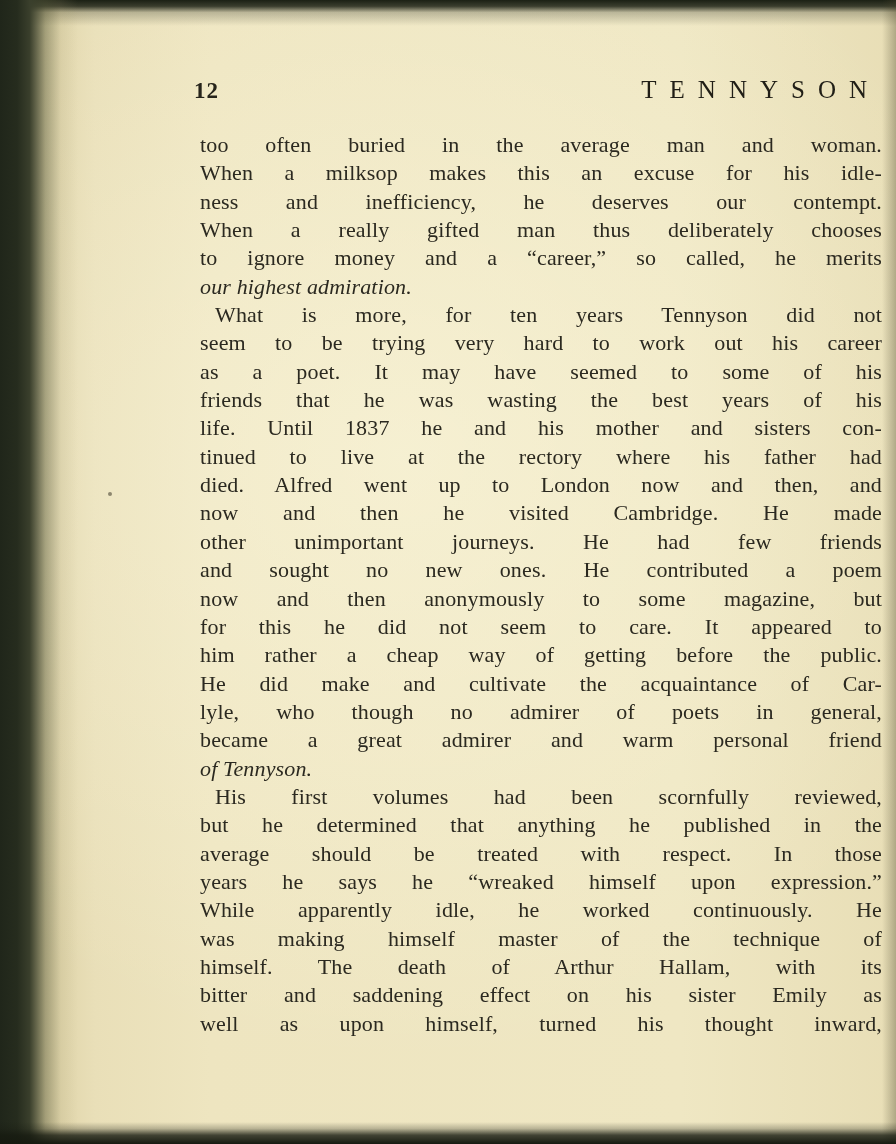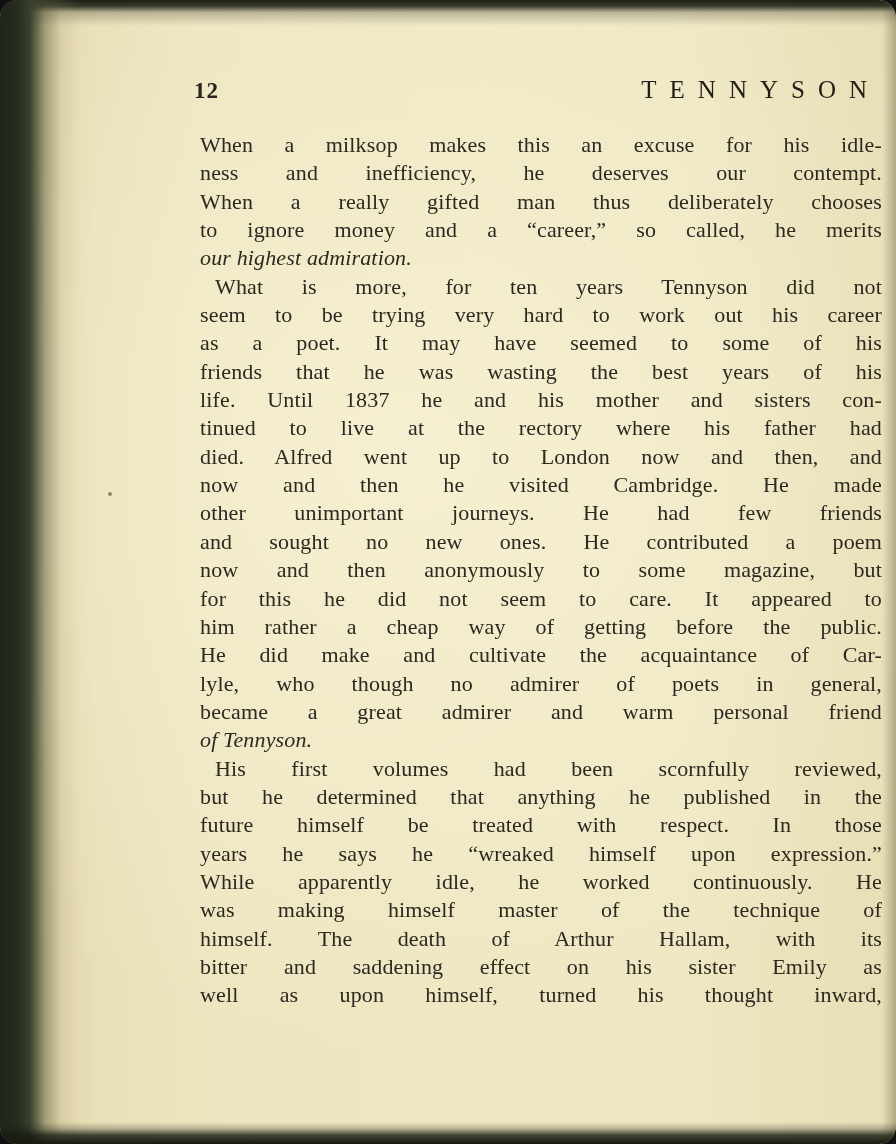--- a/index.html
+++ b/index.html
@@ -5,21 +5,20 @@
   html, body { margin: 0; padding: 0; background: #111; }
   .scan {
     position: relative;
     width: 896px;
     height: 1144px;
     overflow: hidden;
     background:
       radial-gradient(115% 85% at 45% 40%, rgba(255,252,230,0.45), rgba(255,252,230,0) 62%),
       linear-gradient(90deg, #c9bd92 0px, #ddd2a6 45px, #e9dfb8 95px, #eee5c0 210px, #efe7c3 680px, #e8deb6 896px);
     font-family: "Liberation Serif", "DejaVu Serif", serif;
-    border-radius: 18px;
   }
 
   
   .edge-left {
     position: absolute; left: 0; top: 0; bottom: 0; width: 78px;
     background: linear-gradient(90deg, #20261a 0%, #262c1e 22%, #3a3f2c 38%, rgba(90,92,62,0.45) 58%, rgba(160,150,110,0.15) 78%, rgba(160,150,110,0) 100%);
   }
   .edge-top {
     position: absolute; left: 0; top: 0; right: 0; height: 26px;
     background: linear-gradient(180deg, #1b2014 0%, rgba(27,32,20,0.85) 24%, rgba(27,32,20,0.25) 48%, rgba(27,32,20,0) 100%);
@@ -81,20 +80,21 @@
   <div class="edge-bottom"></div>
   <div class="speck"></div>
 
   <div class="header-row">
     <span class="page-number">12</span>
     <span class="running-title">TENNYSON</span>
   </div>
 
   <div class="body-text">
 
+    <div class="line just">too often buried in the average man and woman.</div>
     <div class="line just">When a milksop makes this an excuse for his idle-</div>
     <div class="line just">ness and inefficiency, he deserves our contempt.</div>
     <div class="line just">When a really gifted man thus deliberately chooses</div>
     <div class="line just">to ignore money and a “career,” so called, he merits</div>
     <div class="line end">our highest admiration.</div>
 
     <div class="line just indent">What is more, for ten years Tennyson did not</div>
     <div class="line just">seem to be trying very hard to work out his career</div>
     <div class="line just">as a poet. It may have seemed to some of his</div>
     <div class="line just">friends that he was wasting the best years of his</div>
@@ -107,21 +107,21 @@
     <div class="line just">now and then anonymously to some magazine, but</div>
     <div class="line just">for this he did not seem to care. It appeared to</div>
     <div class="line just">him rather a cheap way of getting before the public.</div>
     <div class="line just">He did make and cultivate the acquaintance of Car-</div>
     <div class="line just">lyle, who though no admirer of poets in general,</div>
     <div class="line just">became a great admirer and warm personal friend</div>
     <div class="line end">of Tennyson.</div>
 
     <div class="line just indent">His first volumes had been scornfully reviewed,</div>
     <div class="line just">but he determined that anything he published in the</div>
-    <div class="line just">future himself be treated with respect. In those</div>
+    <div class="line just">average should be treated with respect. In those</div>
     <div class="line just">years he says he “wreaked himself upon expression.”</div>
     <div class="line just">While apparently idle, he worked continuously. He</div>
     <div class="line just">was making himself master of the technique of</div>
     <div class="line just">himself. The death of Arthur Hallam, with its</div>
     <div class="line just">bitter and saddening effect on his sister Emily as</div>
     <div class="line just">well as upon himself, turned his thought inward,</div>
   </div>
 
 </div>
 

